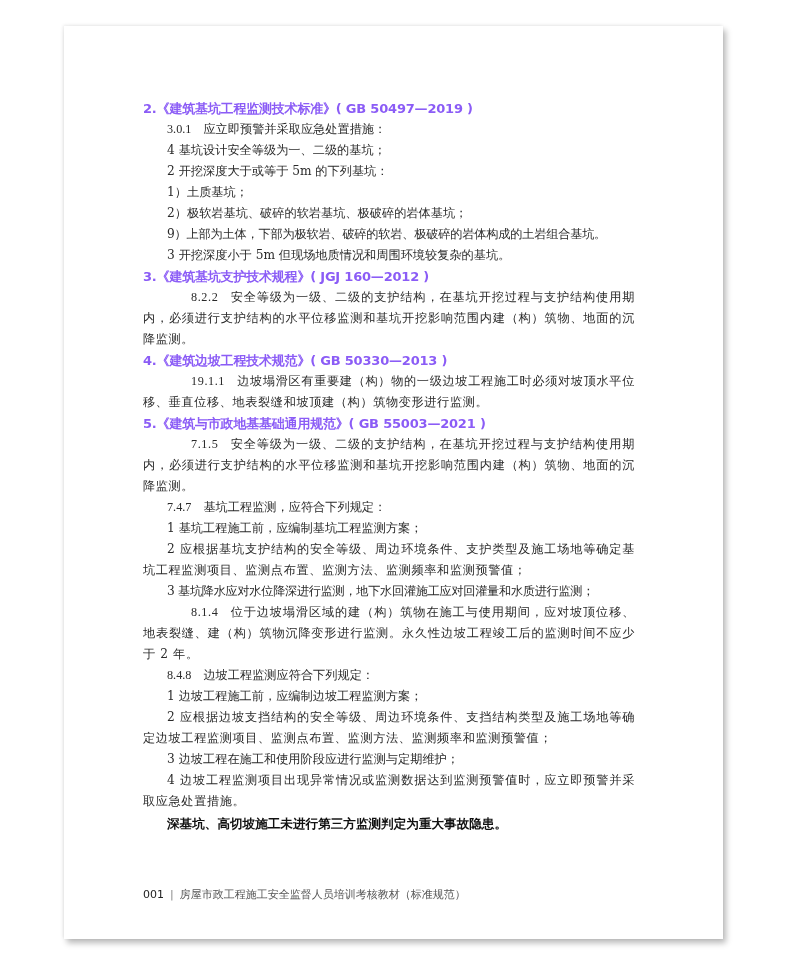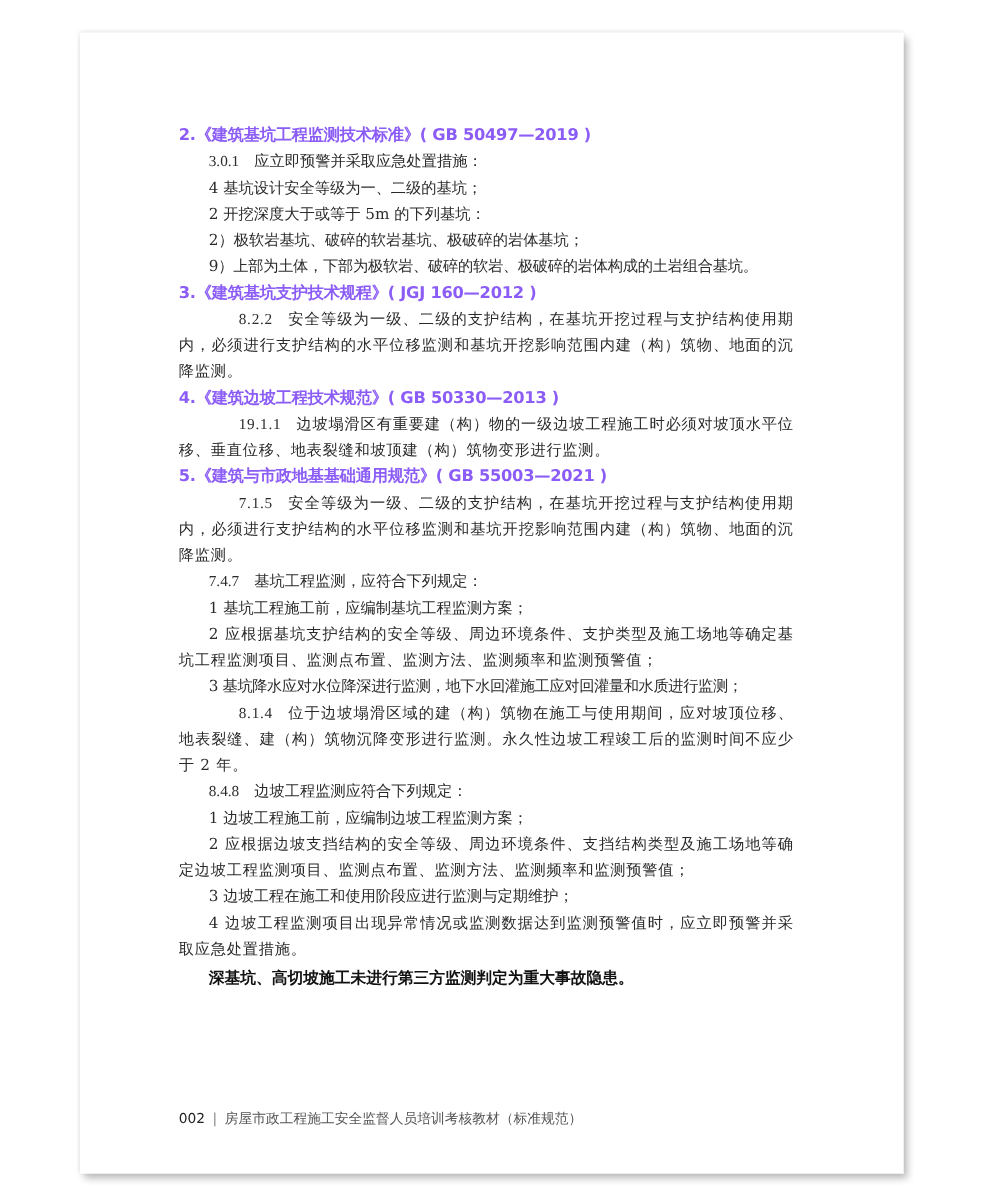--- a/index.html
+++ b/index.html
@@ -40,22 +40,24 @@
 </head>
 <body>
 
 <div class="page">
   <div class="content">
 
     <div class="heading">2.《建筑基坑工程监测技术标准》( GB 50497—2019 )</div>
     <div class="line indent"><span class="clause-no">3.0.1</span><span>应立即预警并采取应急处置措施：</span></div>
     <div class="line indent">4 基坑设计安全等级为一、二级的基坑；</div>
     <div class="line indent">2 开挖深度大于或等于 5m 的下列基坑：</div>
+    <div class="line indent">1）土质基坑；</div>
     <div class="line indent">2）极软岩基坑、破碎的软岩基坑、极破碎的岩体基坑；</div>
     <div class="line indent" style="letter-spacing:-0.2px">9）上部为土体，下部为极软岩、破碎的软岩、极破碎的岩体构成的土岩组合基坑。</div>
+    <div class="line indent">3 开挖深度小于 5m 但现场地质情况和周围环境较复杂的基坑。</div>
 
     <div class="heading">3.《建筑基坑支护技术规程》( JGJ 160—2012 )</div>
     <div class="para indent wrap" style="padding-left:0;text-indent:24px"><span class="clause-no">8.2.2</span><span>安全等级为一级、二级的支护结构，在基坑开挖过程与支护结构使用期内，必须进行支护结构的水平位移监测和基坑开挖影响范围内建（构）筑物、地面的沉降监测。</span></div>
 
     <div class="heading">4.《建筑边坡工程技术规范》( GB 50330—2013 )</div>
     <div class="para wrap" style="text-indent:24px"><span class="clause-no">19.1.1</span><span>边坡塌滑区有重要建（构）物的一级边坡工程施工时必须对坡顶水平位移、垂直位移、地表裂缝和坡顶建（构）筑物变形进行监测。</span></div>
 
     <div class="heading">5.《建筑与市政地基基础通用规范》( GB 55003—2021 )</div>
     <div class="para wrap" style="text-indent:24px"><span class="clause-no">7.1.5</span><span>安全等级为一级、二级的支护结构，在基坑开挖过程与支护结构使用期内，必须进行支护结构的水平位移监测和基坑开挖影响范围内建（构）筑物、地面的沉降监测。</span></div>
     <div class="line indent"><span class="clause-no">7.4.7</span><span>基坑工程监测，应符合下列规定：</span></div>
@@ -66,15 +68,15 @@
     <div class="line indent"><span class="clause-no">8.4.8</span><span>边坡工程监测应符合下列规定：</span></div>
     <div class="line indent">1 边坡工程施工前，应编制边坡工程监测方案；</div>
     <div class="para wrap" style="text-indent:24px">2 应根据边坡支挡结构的安全等级、周边环境条件、支挡结构类型及施工场地等确定边坡工程监测项目、监测点布置、监测方法、监测频率和监测预警值；</div>
     <div class="line indent">3 边坡工程在施工和使用阶段应进行监测与定期维护；</div>
     <div class="para wrap" style="text-indent:24px">4 边坡工程监测项目出现异常情况或监测数据达到监测预警值时，应立即预警并采取应急处置措施。</div>
 
     <div class="emph">深基坑、高切坡施工未进行第三方监测判定为重大事故隐患。</div>
   </div>
 
   <div class="footer">
-    <span class="num">002</span><span class="sep">|</span><span>房屋市政工程施工安全监督人员培训考核教材（标准规范）</span>
+    <span class="num">001</span><span class="sep">|</span><span>房屋市政工程施工安全监督人员培训考核教材（标准规范）</span>
   </div>
 </div>
 
 </body></html>

